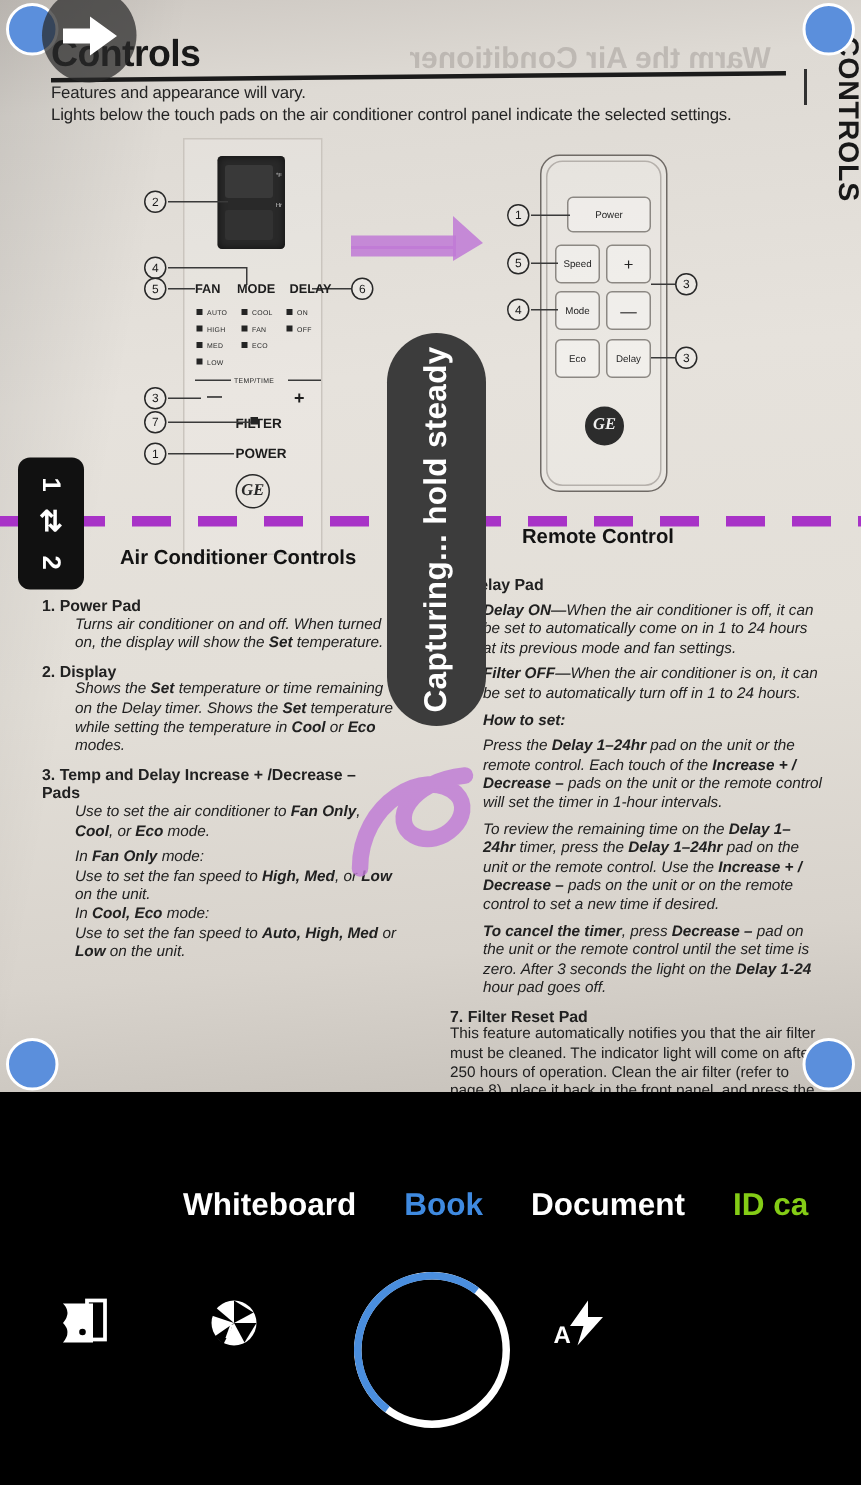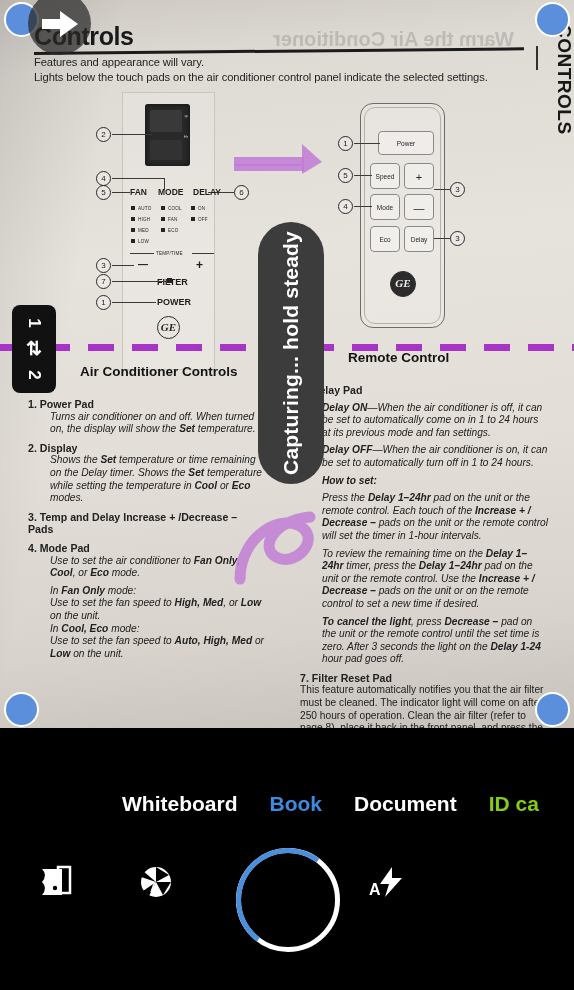--- a/index.html
+++ b/index.html
@@ -314,37 +314,35 @@
           <span>Power Pad</span></div>
         <div class="item-b">Turns air conditioner on and off. When turned on, the display will show the <b>Set</b> temperature.</div>
 
         <div class="item-h"><span>2.</span>
           <span>Display</span></div>
         <div class="item-b">Shows the <b>Set</b> temperature or time remaining on the Delay timer. Shows the <b>Set</b> temperature while setting the temperature in <b>Cool</b> or <b>Eco</b> modes.</div>
 
         <div class="item-h"><span>3.</span>
           <span>Temp and Delay Increase + /Decrease –  Pads</span></div>
 
-        <div class="item-h"><span>4.</span>
-          <span>Mode Pad</span></div>
         <div class="item-b">Use to set the air conditioner to <b>Fan Only</b>, <b>Cool</b>, or <b>Eco</b> mode.</div>
 
         <div class="item-b p">In <b>Fan Only</b> mode:<br>Use to set the fan speed to <b>High, Med</b>, or <b>Low</b> on the unit.</div>
         <div class="item-b">In <b>Cool, Eco</b> mode:<br>Use to set the fan speed to <b>Auto, High, Med</b> or <b>Low</b> on the unit.</div>
       </div>
 
       <div class="col col-r">
         <div class="item-h"><span>6.</span>
           <span>Delay Pad</span></div>
         <div class="item-b p"><b>Delay ON</b>—When the air conditioner is off, it can be set to automatically come on in 1 to 24 hours at its previous mode and fan settings.</div>
-        <div class="item-b p"><b>Delay OFF</b>—When the air conditioner is on, it can be set to automatically turn off in 1 to 24 hours.</div>
+        <div class="item-b p"><b>Filter OFF</b>—When the air conditioner is on, it can be set to automatically turn off in 1 to 24 hours.</div>
         <div class="item-b p"><b>How to set:</b></div>
         <div class="item-b p">Press the <b>Delay 1–24hr</b> pad on the unit or the remote control. Each touch of the <b>Increase + / Decrease –</b> pads on the unit or the remote control will set the timer in 1-hour intervals.</div>
         <div class="item-b p">To review the remaining time on the <b>Delay 1–24hr</b> timer, press the <b>Delay 1–24hr</b> pad on the unit or the remote control. Use the <b>Increase + / Decrease –</b> pads on the unit or on the remote control to set a new time if desired.</div>
-        <div class="item-b p"><b>To cancel the light</b>, press <b>Decrease –</b>  pad on the unit or the remote control until the set time is zero. After 3 seconds the light on the <b>Delay 1-24</b> hour pad goes off.</div>
+        <div class="item-b p"><b>To cancel the timer</b>, press <b>Decrease –</b>  pad on the unit or the remote control until the set time is zero. After 3 seconds the light on the <b>Delay 1-24</b> hour pad goes off.</div>
 
         <div class="item-h"><span>7.</span>
           <span>Filter Reset Pad</span></div>
         <div>This feature automatically notifies you that the air filter must be cleaned.  The indicator light will come on after 250 hours of operation.  Clean the air filter (refer to page 8), place it back in the front panel, and press the Filter Reset pad.  The light will go off.</div>
       </div>
     </div>
 
     <svg class="anno-arrow-top" viewBox="0 0 92 36">
       <path d="M2 24 L70 24 L70 4 L90 22 L70 34 L70 26 L2 26 Z" fill="#c07ad6" opacity="0.85"></path>
       <rect x="2" y="17" width="70" height="14" fill="#c07ad6" opacity="0.85"></rect>

